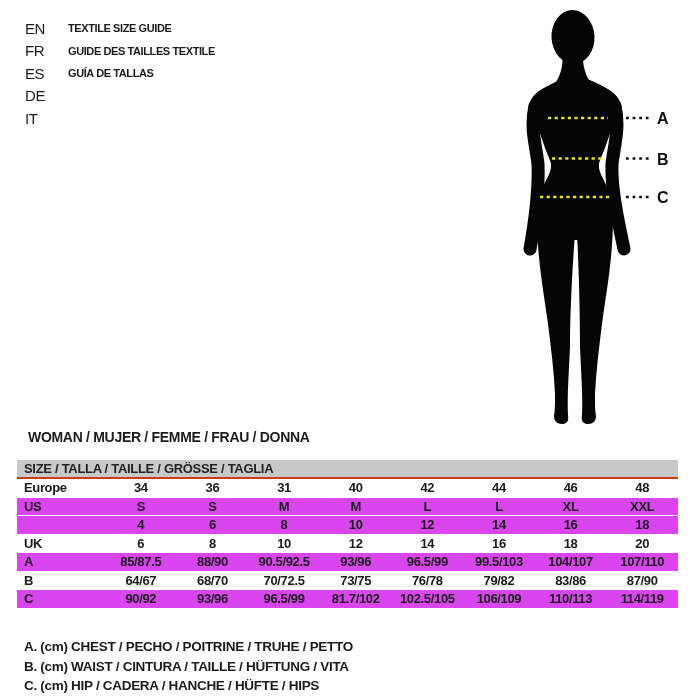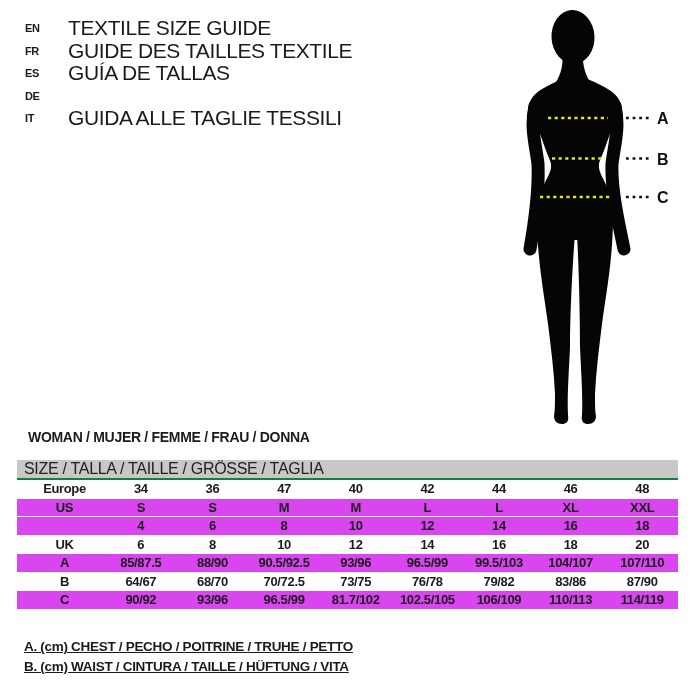--- a/index.html
+++ b/index.html
@@ -3,42 +3,42 @@
 <meta charset="utf-8">
 <style>
   html,body{margin:0;padding:0;background:#fff;}
   .canvas{
     position:relative;width:700px;height:700px;background:#fff;overflow:hidden;
     font-family:"Liberation Sans","DejaVu Sans",sans-serif;color:#1b1b1b;
   }
   
   .lang-list{position:absolute;left:25px;top:17px;}
   .lang-row{display:flex;height:22.5px;align-items:center;}
-  .lang-code{width:43px;font-size:11px;font-weight:700;letter-spacing:-0.4px;}
-  .lang-label{font-size:21px;font-weight:400;letter-spacing:-0.4px;}
+  .lang-code{width:43px;font-size:15px;font-weight:400;letter-spacing:-0.4px;}
+  .lang-label{font-size:11px;font-weight:700;letter-spacing:-0.4px;}
   
   .figure{position:absolute;left:480px;top:6px;width:220px;height:425px;}
   .figure svg{display:block;}
   .figure text{font-family:"Liberation Sans","DejaVu Sans",sans-serif;font-weight:700;font-size:16px;fill:#111;}
   
   .category{position:absolute;left:28px;top:429px;font-size:14px;font-weight:700;letter-spacing:-0.3px;}
   
   .size-table{position:absolute;left:17px;top:460px;width:661px;border-collapse:collapse;table-layout:fixed;}
   .size-table th{
-    background:#c8c8c8;text-align:left;font-size:16px;font-weight:400;letter-spacing:-0.3px;
-    height:17px;padding:0 0 0 7px;border-bottom:2px solid #15803d;color:#222;
+    background:#c8c8c8;text-align:left;font-size:13px;font-weight:700;letter-spacing:-0.3px;
+    height:17px;padding:0 0 0 7px;border-bottom:2px solid #c2410c;color:#222;
   }
   .size-table td{
     height:17.5px;font-size:13px;font-weight:700;letter-spacing:-0.35px;text-align:center;
     padding:0;border-bottom:1.5px solid #fff;white-space:nowrap;color:#1b1b1b;
   }
-  .size-table td.rowlabel{text-align:center;padding-left:7px;}
+  .size-table td.rowlabel{text-align:left;padding-left:7px;}
   .size-table tr.shaded td{background:#d946ef;}
   
-  .legend{position:absolute;left:24px;top:637px;text-decoration:underline;}
+  .legend{position:absolute;left:24px;top:637px;}
   .legend-line{font-size:13.5px;font-weight:700;letter-spacing:-0.3px;line-height:19.5px;}
 </style>
 </head>
 <body>
 
 <div class="canvas">
 
   <div class="lang-list" id="langList">
       <div class="lang-row">
         <span class="lang-code">EN</span>
@@ -50,21 +50,20 @@
       </div>
       <div class="lang-row">
         <span class="lang-code">ES</span>
         <span class="lang-label">GUÍA DE TALLAS</span>
       </div>
       <div class="lang-row">
         <span class="lang-code">DE</span>
       </div>
       <div class="lang-row">
         <span class="lang-code">IT</span>
-        <span class="lang-label">GUIDA ALLE TAGLIE TESSILI</span>
       </div>
     </div>
 
   <div class="figure">
     <svg width="220" height="425" viewBox="0 0 220 425">
       <g fill="#050505" stroke="none">
         <ellipse cx="93" cy="31" rx="21.5" ry="27" transform="rotate(-3 93 31)"></ellipse>
         <path d="M82 42 C84 58 81 68 76 76 L110 76 C104 66 102 56 103 42 Z"></path>
         <path d="M95 70 C82 72 68 79 59 85 C52 90 49 96 48 103 C54 114 60 126 64 139 C67 148 70 153 71 158 C72 166 66 173 62 183 C58 193 56 203 57 214 C58 225 62 231 67 234 L123 234 C128 231 132 225 133 214 C134 203 132 193 128 183 C124 173 118 166 119 158 C120 153 123 148 126 139 C130 126 136 114 142 103 C141 96 138 90 131 85 C122 79 108 72 95 70 Z"></path>
         <path d="M55 100 C50 122 56 140 58 158 C59 182 55 215 50 243" fill="none" stroke="#050505" stroke-width="13" stroke-linecap="round"></path>
@@ -102,21 +101,21 @@
     <thead>
       <tr>
         <th colspan="9">SIZE / TALLA / TAILLE / GRÖSSE / TAGLIA</th>
       </tr>
     </thead>
     <tbody id="tableBody">
         <tr>
           <td class="rowlabel">Europe</td>
           <td>34</td>
           <td>36</td>
-          <td>47</td>
+          <td>31</td>
           <td>40</td>
           <td>42</td>
           <td>44</td>
           <td>46</td>
           <td>48</td>
         </tr>
         <tr class="shaded">
           <td class="rowlabel">US</td>
           <td>S</td>
           <td>S</td>
@@ -181,15 +180,16 @@
           <td>106/109</td>
           <td>110/113</td>
           <td>114/119</td>
         </tr>
       </tbody>
   </table>
 
   <div class="legend" id="legendList">
       <div class="legend-line">A. (cm) CHEST / PECHO / POITRINE / TRUHE / PETTO</div>
       <div class="legend-line">B. (cm) WAIST / CINTURA / TAILLE / HÜFTUNG / VITA</div>
+      <div class="legend-line">C. (cm) HIP / CADERA / HANCHE / HÜFTE / HIPS</div>
     </div>
 
 </div>
 
 </body></html>

